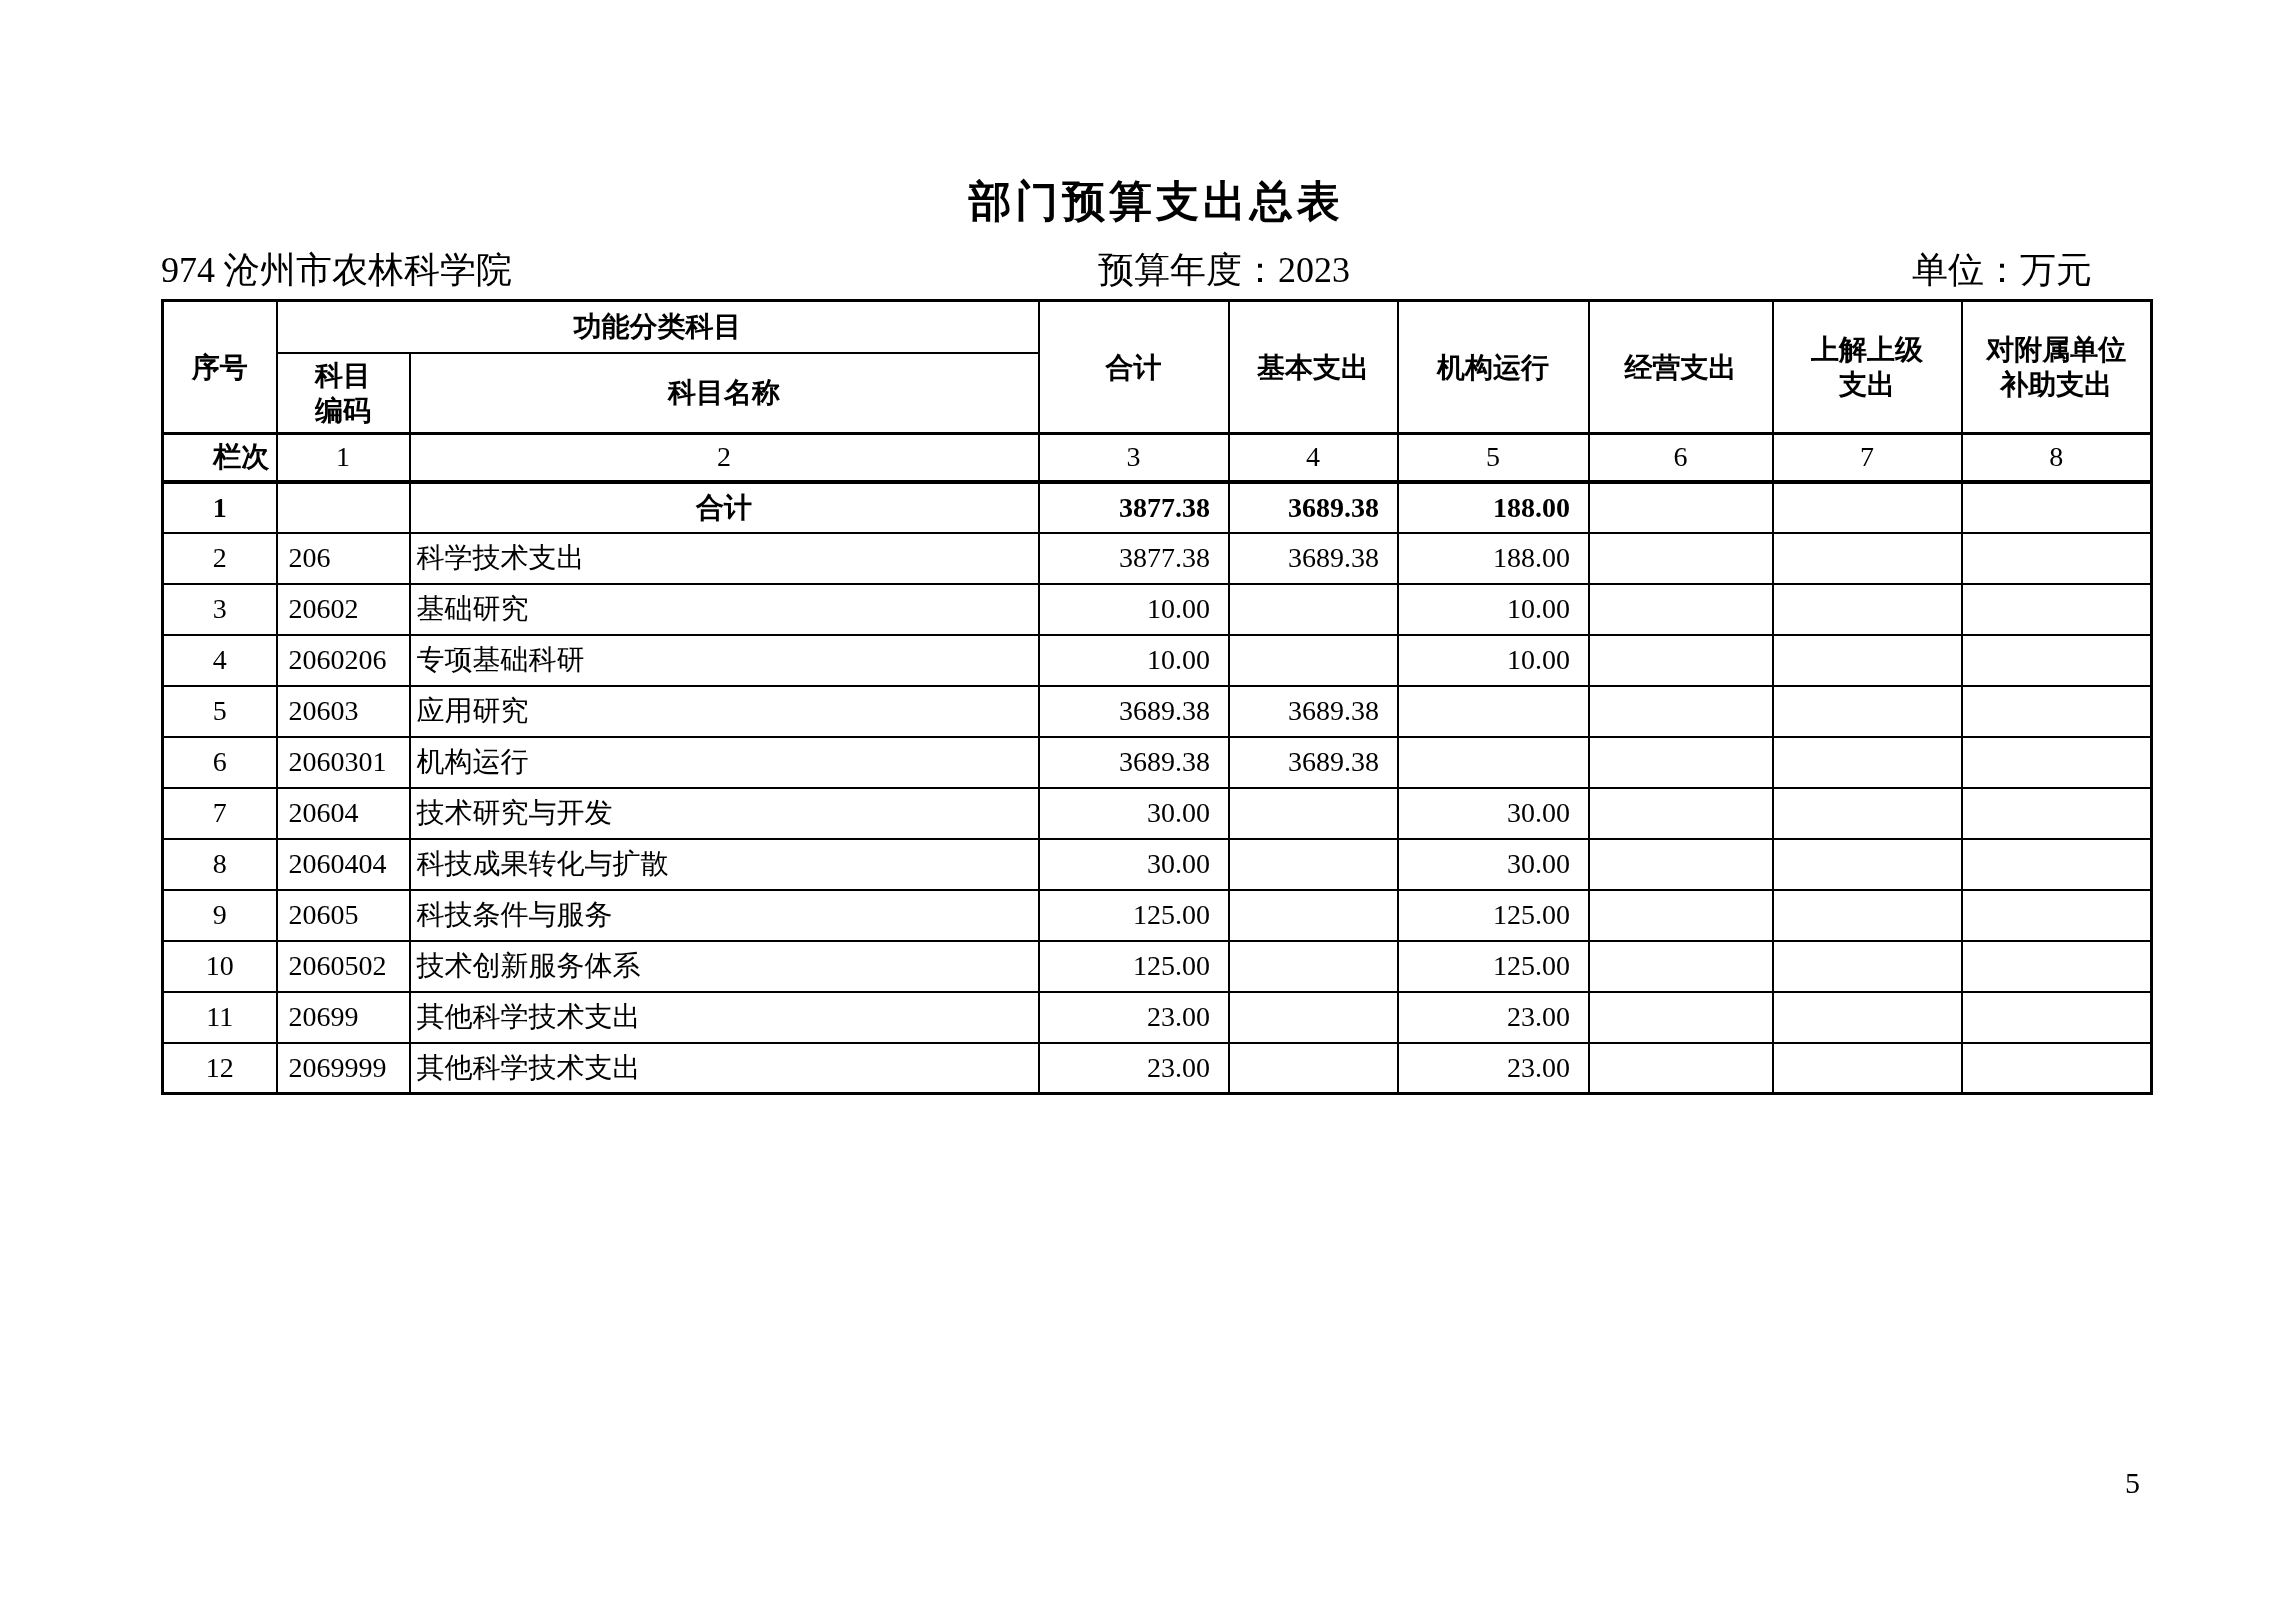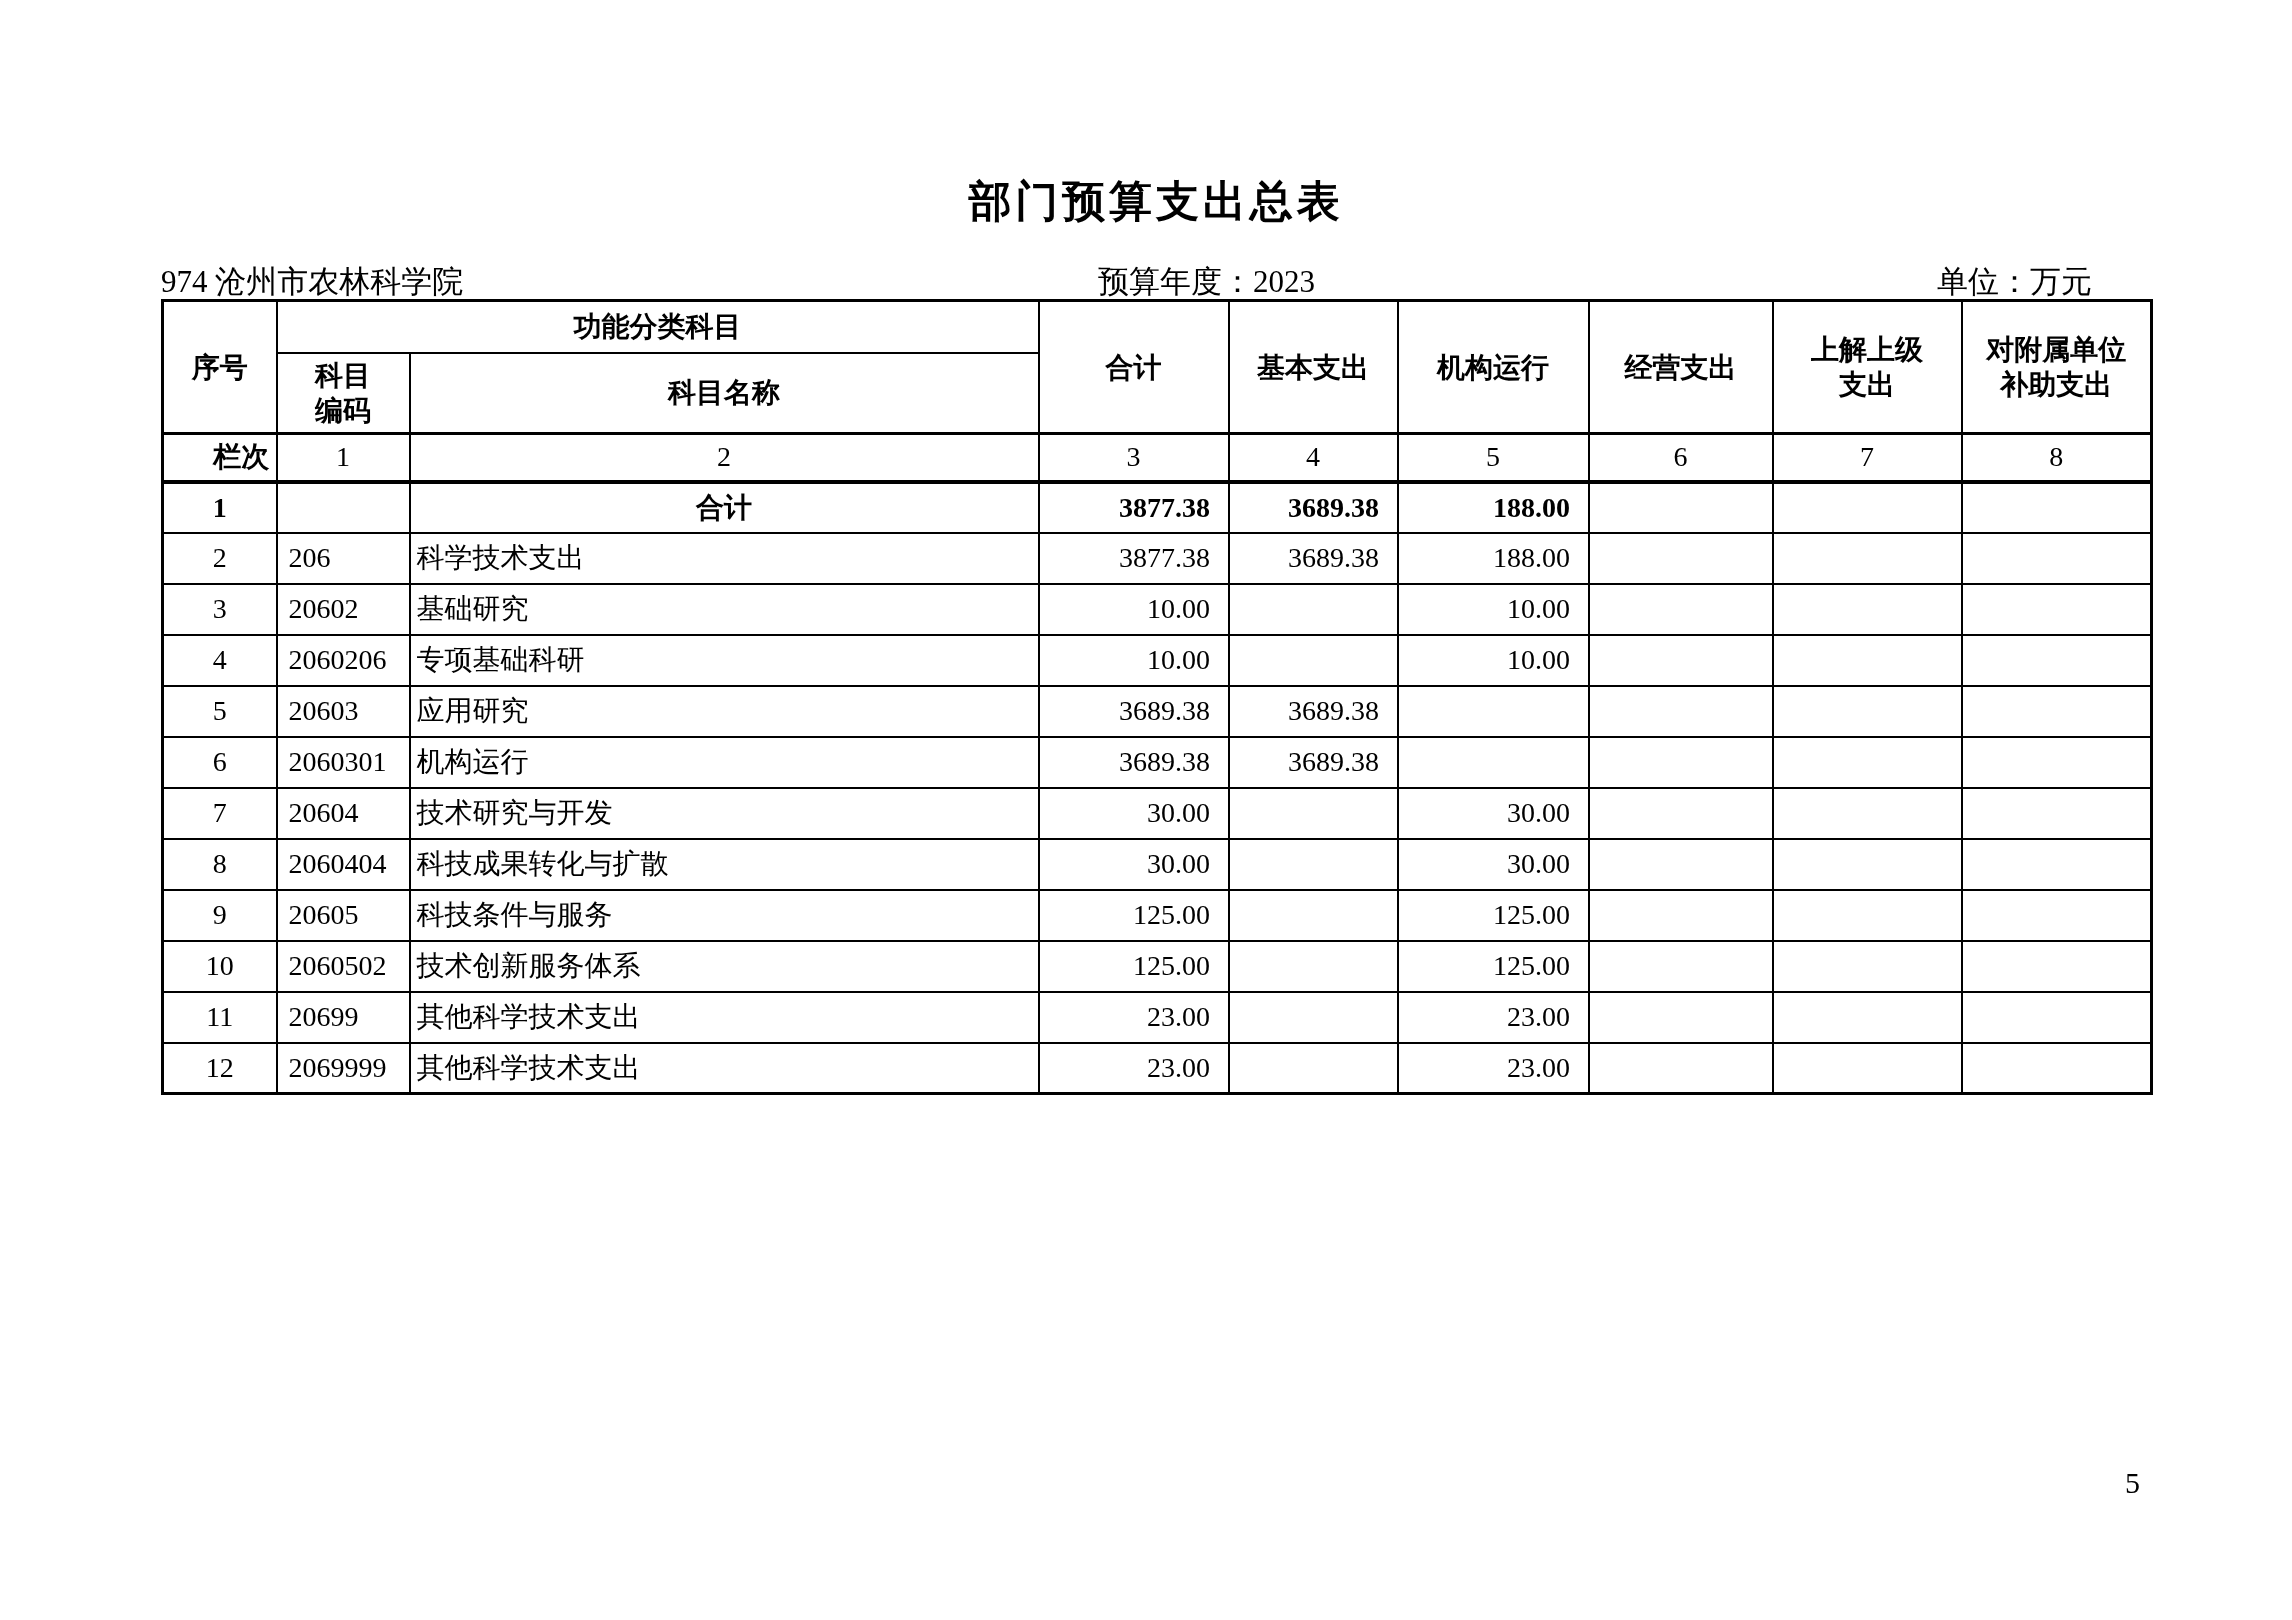--- a/index.html
+++ b/index.html
@@ -8,21 +8,21 @@
     background:#ffffff;
     font-family:"Liberation Serif","DejaVu Serif",serif;
     color:#000;
   }
   .page{position:relative;width:2293px;height:1620px;overflow:hidden;}
   .content{position:absolute;left:161px;top:0;width:1990px;}
   .doc-title{
     position:absolute;top:173px;left:0;width:100%;
     text-align:center;font-size:43px;font-weight:bold;letter-spacing:3.9px;font-family:Liberation Mono, monospace;
   }
-  .meta-row{position:absolute;top:261px;left:0;width:100%;height:41px;font-size:31px;}
+  .meta-row{position:absolute;top:246px;left:0;width:100%;height:41px;font-size:36px;}
   .meta-org{position:absolute;left:0;top:0;}
   .meta-year{position:absolute;left:937px;top:0;}
   .meta-unit{position:absolute;right:59px;top:0;text-align:right;}
   table.budget{
     position:absolute;top:299px;left:0;
     width:1990px;table-layout:fixed;
     border-collapse:collapse;
     border:3.9px solid #000;
     font-size:28px;
   }

